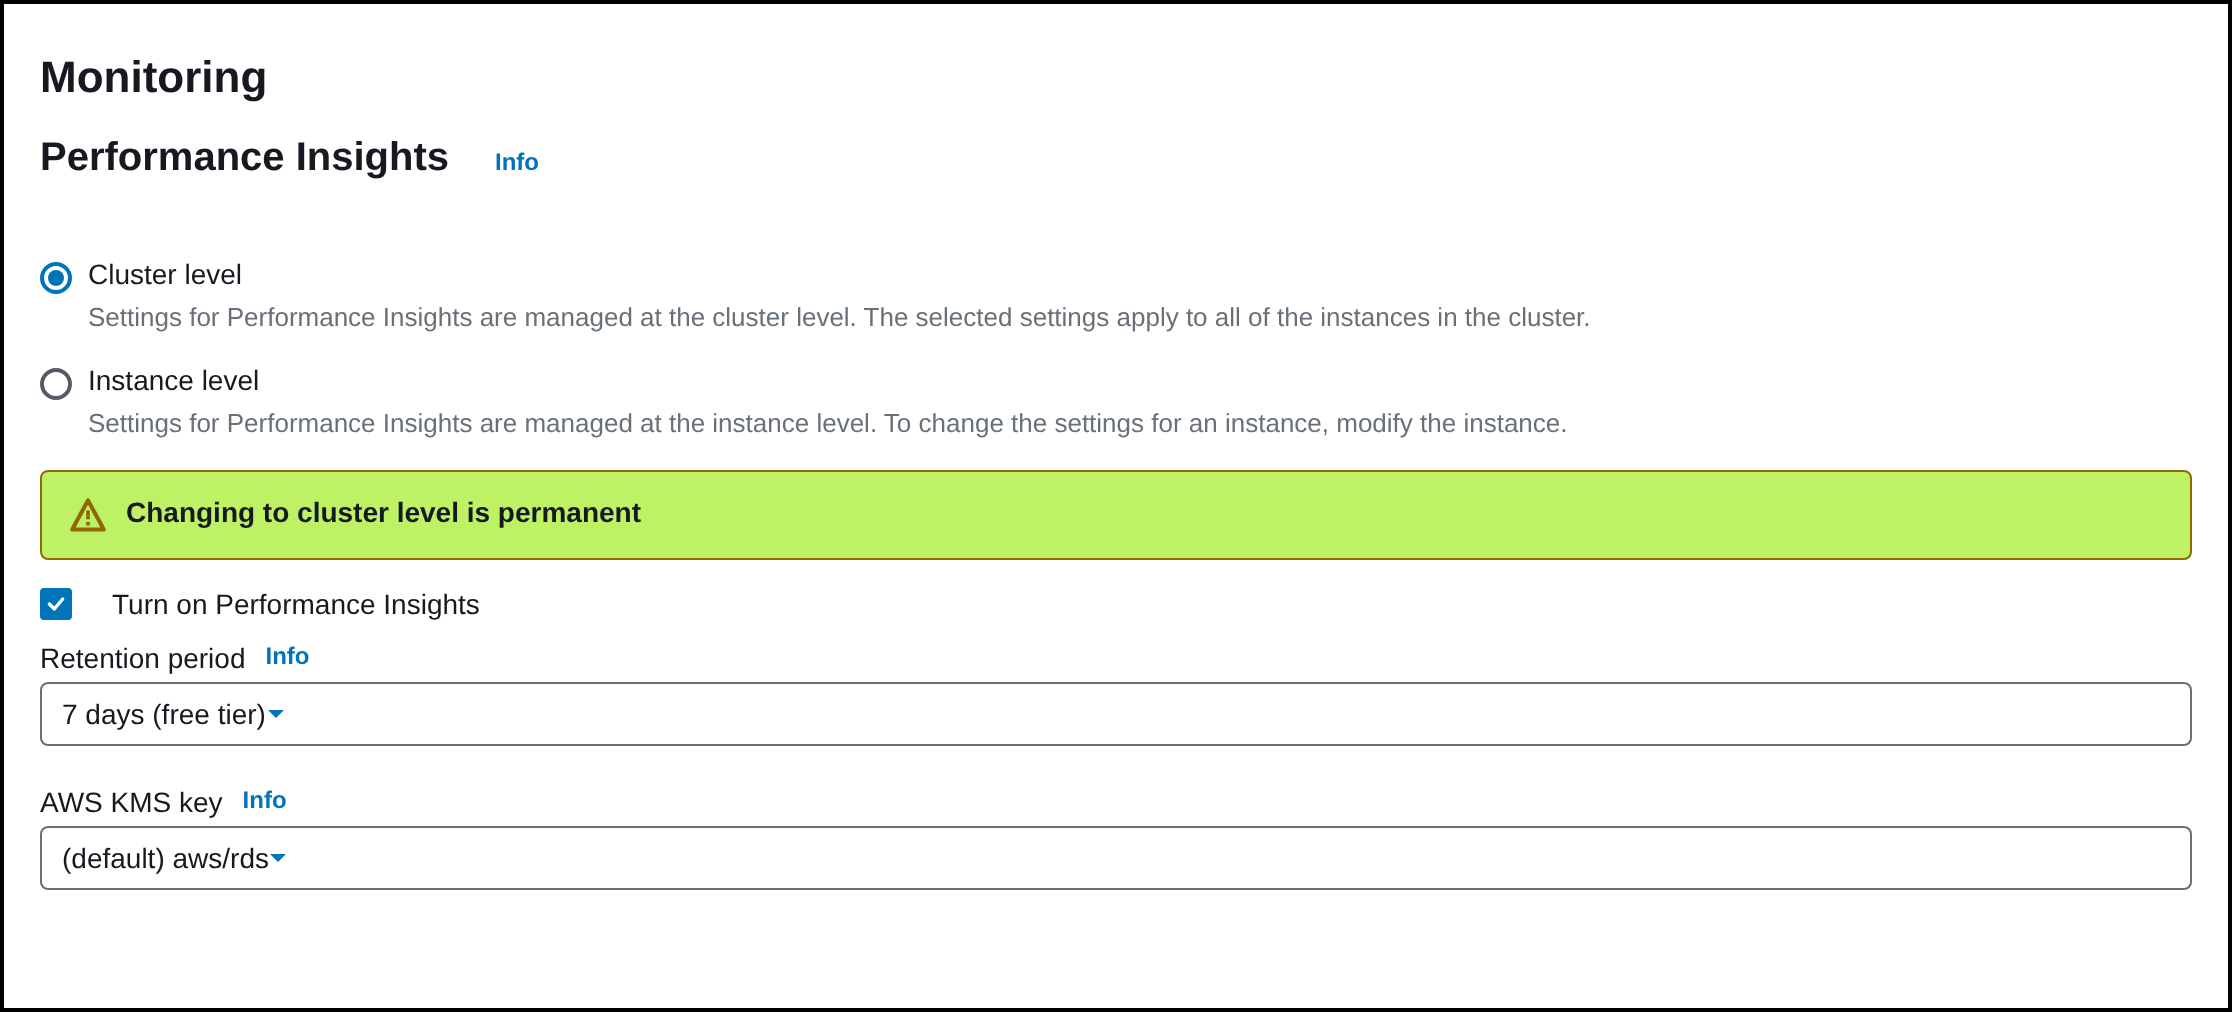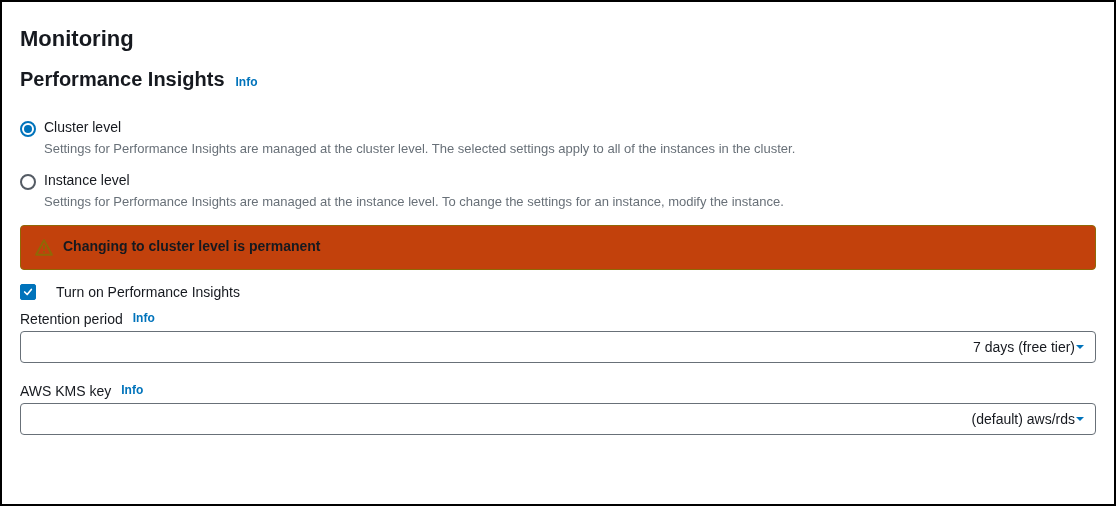--- a/index.html
+++ b/index.html
@@ -18,22 +18,22 @@
       overflow: hidden;
     }
     h1 {
       font-size: 22px;
       font-weight: 700;
       margin: 6px 0 16px 0;
     }
     .subheader {
       display: flex;
       align-items: baseline;
-      gap: 11px;
-      margin-bottom: 28px;
+      gap: 23px;
+      margin-bottom: 38px;
     }
     h2 {
       font-size: 20px;
       font-weight: 700;
       margin: 0;
     }
     .info-link {
       color: #0073bb;
       font-size: 12px;
       font-weight: 700;
@@ -79,21 +79,21 @@
     .radio-desc {
       font-size: 13px;
       color: #687078;
       margin-left: 24px;
       margin-bottom: 14px;
       line-height: 1.3;
     }
     .alert {
       border: 1px solid #906806;
       border-radius: 4px;
-      background: #c2410c;
+      background: #bef264;
       padding: 12px 14px;
       display: flex;
       gap: 10px;
       margin-top: 8px;
       margin-bottom: 14px;
       align-items: flex-start;
     }
     .alert-icon {
       width: 18px;
       height: 18px;
@@ -142,21 +142,21 @@
       color: #16191f;
     }
     .select-box {
       border: 1px solid #687078;
       border-radius: 4px;
       background: #fff;
       width: 100%;
       padding: 7px 10px;
       font-size: 14px;
       display: flex;
-      justify-content: flex-end;
+      justify-content: flex-start;
       align-items: center;
       cursor: pointer;
       margin-bottom: 20px;
     }
     .caret {
       width: 10px;
       height: 10px;
     }
   </style>
 </head>

